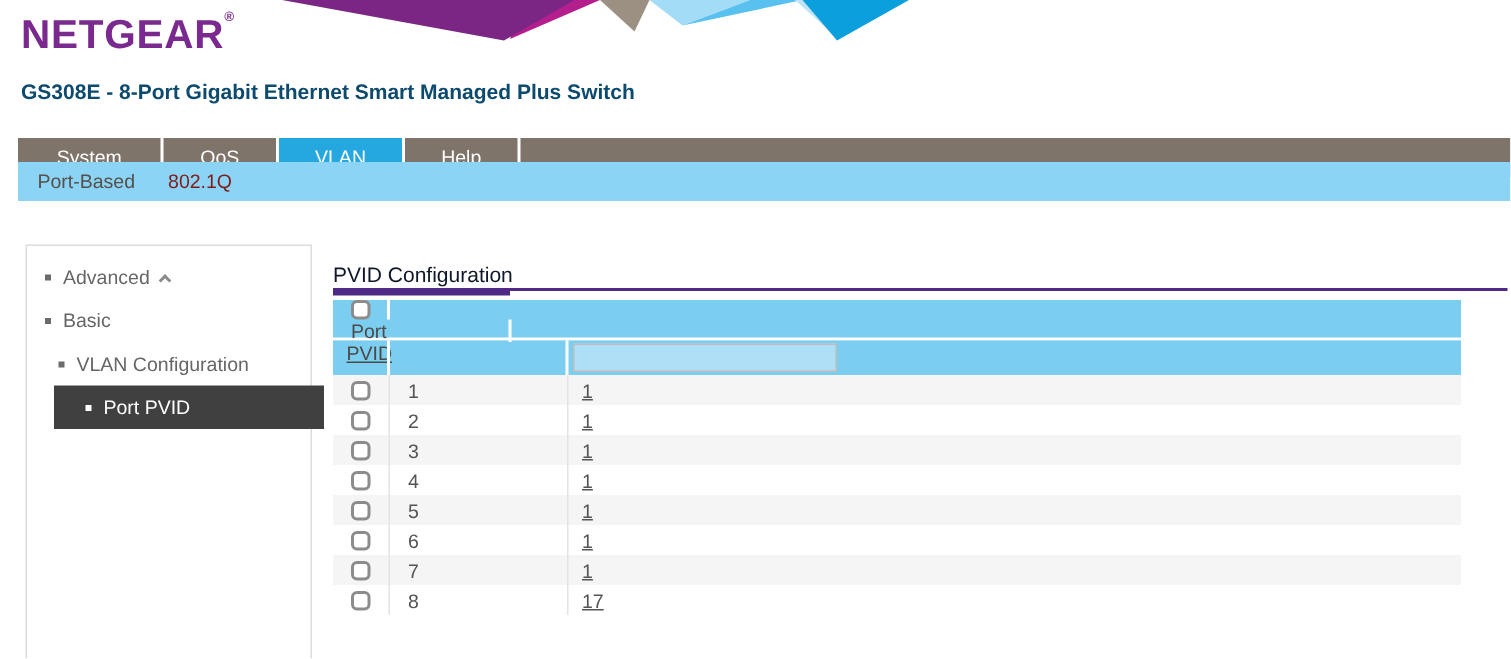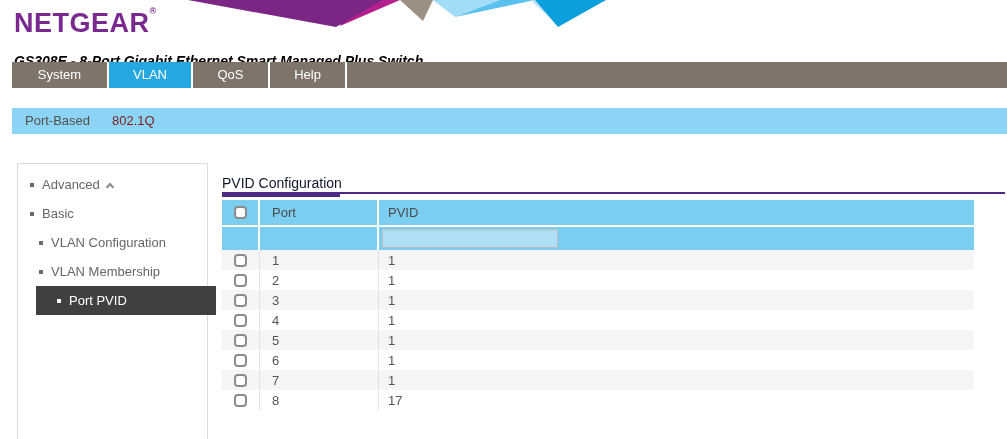--- a/index.html
+++ b/index.html
@@ -8,24 +8,24 @@
   #app {
     position:relative; width:1007px; height:439px; overflow:hidden; background:#fff;border-radius:12px;
   }
 
   
   .banner-svg { position:absolute; top:0; left:0; width:1007px; height:28px; }
   .logo { position:absolute; top:6px; left:14px; color:#7A2A8F; font-size:27px;
           font-weight:bold; letter-spacing:.5px; }
   .logo sup { font-size:9px; vertical-align:18px; }
   .product-title { position:absolute; top:53px; left:14px; font-size:14px;
-                   font-weight:bold; color:#000000;font-style:italic; }
-
-  
-  .nav-bar { position:absolute; top:62px; left:12px; width:995px; height:26px;
+                   font-weight:bold; color:#0c4a6e; }
+
+  
+  .nav-bar { position:absolute; top:92px; left:12px; width:995px; height:26px;
              background:#7E746A; display:flex; }
   .nav-tab { height:26px; line-height:26px; text-align:center; color:#fff;
              font-size:13px; border-right:2px solid #fff; cursor:pointer; }
   .nav-tab.t0 { width:97px; }
   .nav-tab.t1 { width:84px; }
   .nav-tab.t2 { width:77px; }
   .nav-tab.t3 { width:77px; }
   .nav-tab.active { background:#25A8E0; }
 
   
@@ -50,29 +50,29 @@
               border-top:2px solid #8a8a8a; transform:rotate(45deg);
               margin-left:7px; vertical-align:-1px; }
   .page-title { position:absolute; top:175px; left:0; font-size:14px; color:#0f172a; }
   .title-rule-thin { position:absolute; top:192px; left:0; width:783px; height:2px;
                      background:#4F2A85; }
   .title-rule-thick { position:absolute; top:192px; left:0; width:118px; height:5px;
                       background:#4F2A85; }
 
   .pvid-table { position:absolute; top:200px; left:0; width:752px; font-size:13px; }
   .trow { display:flex; }
-  .thead { background:#7CCEF0; height:27px; border-bottom:2px solid #fff; }
+  .thead { background:#7CCEF0; height:27px; border-bottom:2px solid #fff;flex-direction:column; }
   .tfilter { background:#7CCEF0; height:23px; }
   .tdata { height:20px; color:#555; }
   .tdata.odd { background:#f5f5f5; }
   .tdata.even { background:#fff; }
 
   .c-check { width:38px; display:flex; align-items:center; justify-content:center; }
   .c-port  { width:119px; display:flex; align-items:center; padding-left:12px; }
-  .c-pvid  { flex:1; display:flex; align-items:center; padding-left:9px; }
+  .c-pvid  { flex:1; display:flex; align-items:center; padding-left:9px;text-decoration:underline; }
   .thead .c-check, .thead .c-port, .tfilter .c-check, .tfilter .c-port {
     border-right:2px solid #fff; }
   .thead .c-port, .thead .c-pvid { color:#4a4a4a; }
   .tdata .c-check, .tdata .c-port { border-right:1px solid #e3e3e3; }
 
   .checkbox { width:13px; height:13px; background:#fff; border:2px solid #8c8c8c;
               border-radius:4px; cursor:pointer; }
   .pvid-input { width:176px; height:19px; background:#AEDFF7; border:1px solid #bdbdbd;
                 font-family:"Liberation Sans", sans-serif; font-size:12px;
                 color:#333; padding:0 4px; margin-left:3px; }
@@ -90,42 +90,39 @@
     <polygon points="500,0 535,0 455,17" fill="#58C1EF"></polygon>
     <polygon points="530,0 545,0 559,26" fill="#BCE5F9"></polygon>
     <polygon points="535,0 606,0 558,27" fill="#0C9FDD"></polygon>
   </svg>
 
   <div class="logo"><span>NETGEAR</span><sup>®</sup></div>
   <div class="product-title">GS308E - 8-Port Gigabit Ethernet Smart Managed Plus Switch</div>
 
   <div class="nav-bar">
     <div class="nav-tab t0">System</div>
+    <div class="nav-tab t2">QoS</div>
     <div class="nav-tab t1 active">VLAN</div>
-    <div class="nav-tab t2">QoS</div>
     <div class="nav-tab t3">Help</div>
   </div>
 
   <div class="subnav-bar">
     <div class="subnav-item inactive">Port-Based</div>
     <div class="subnav-item active">802.1Q</div>
   </div>
 
   <div class="sidebar">
     <div class="side-item lvl1">
       <span class="bullet"></span><span>Advanced</span><span class="caret-up"></span>
     </div>
     <div class="side-item lvl1">
       <span class="bullet"></span><span>Basic</span>
     </div>
     <div class="side-item lvl2">
       <span class="bullet"></span><span>VLAN Configuration</span>
-    </div>
-    <div class="side-item lvl2">
-      <span class="bullet"></span><span>VLAN Membership</span>
     </div>
     <div class="side-item lvl2 selected">
       <span class="bullet"></span><span>Port PVID</span>
     </div>
   </div>
 
   <div class="page-title" style="left:222px">PVID Configuration</div>
   <div class="title-rule-thin" style="left:222px"></div>
   <div class="title-rule-thick" style="left:222px"></div>
 

